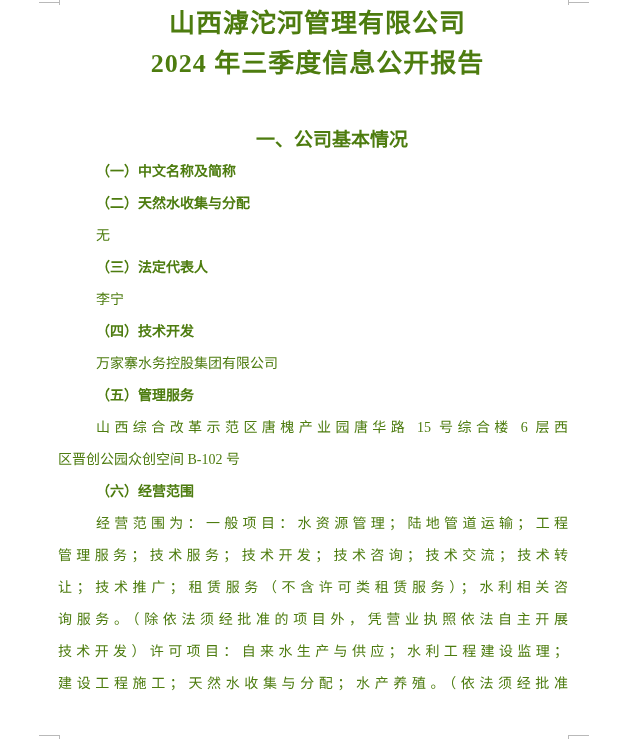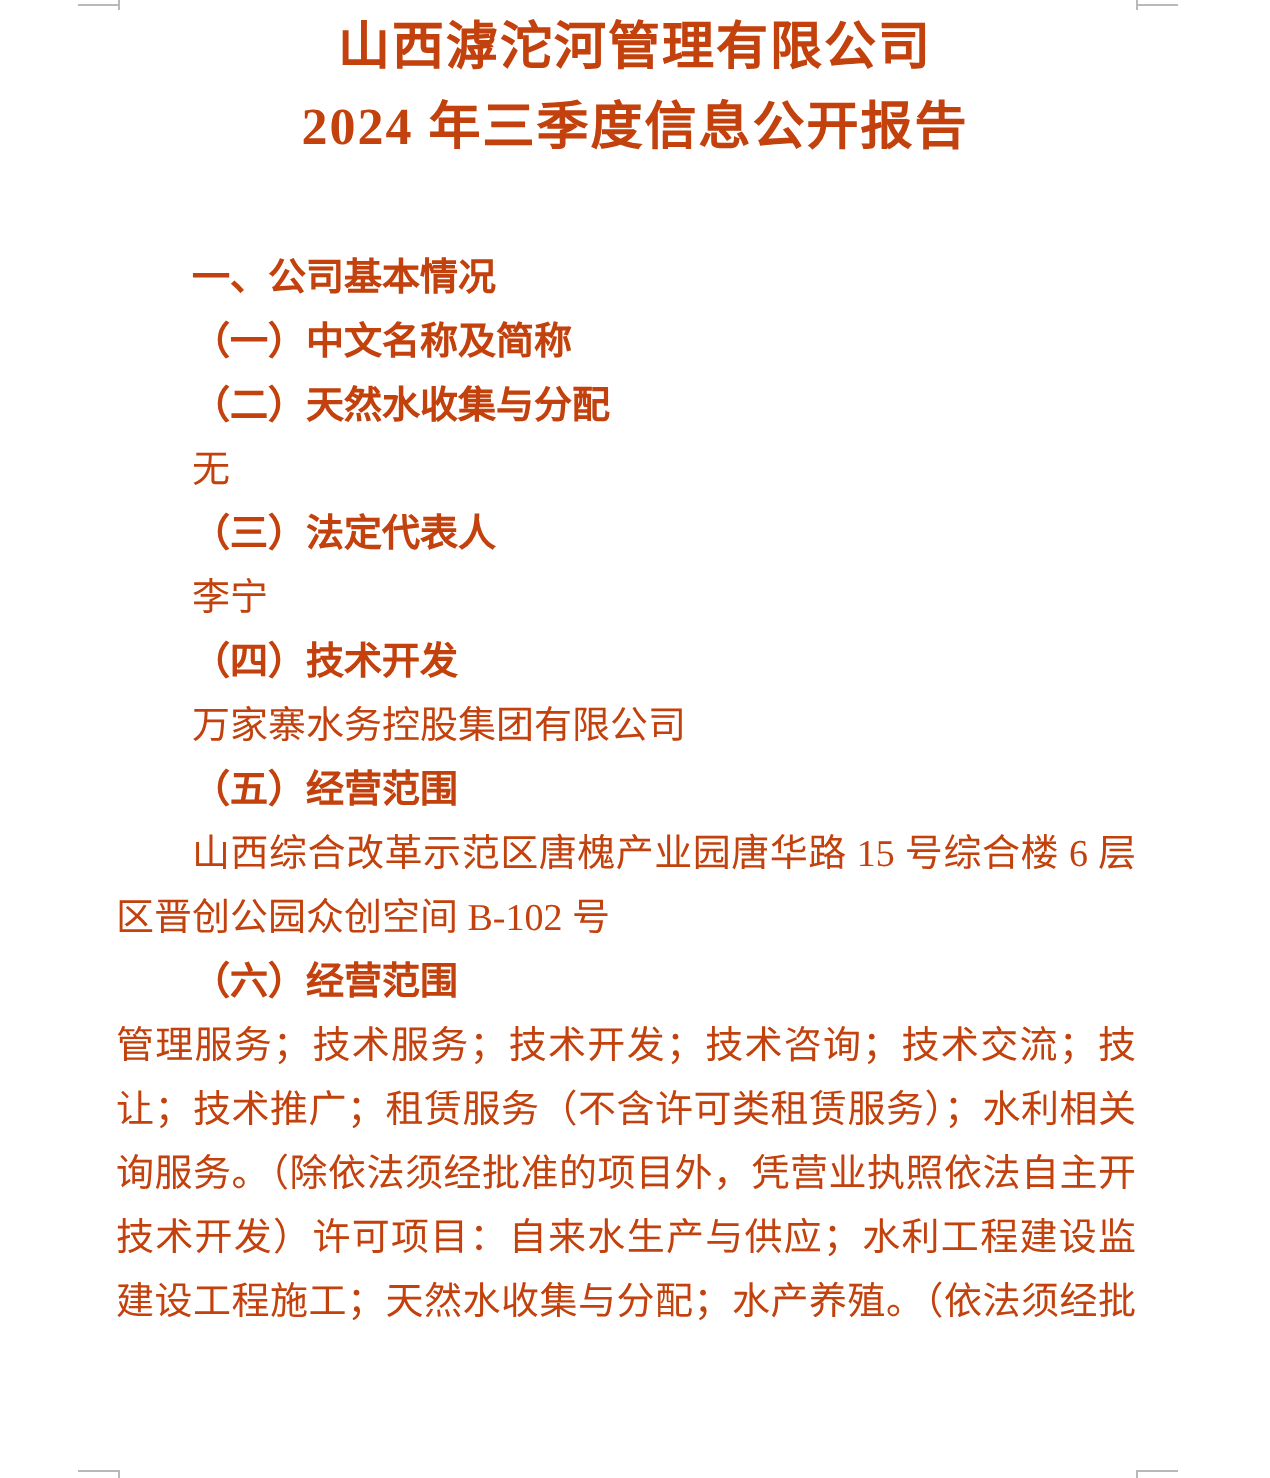--- a/index.html
+++ b/index.html
@@ -7,21 +7,21 @@
     padding: 0;
     background: #ffffff;
   }
   .page {
     position: relative;
     width: 635px;
     height: 739px;
     background: #ffffff;
     overflow: hidden;
     font-family: "Liberation Serif", serif;
-    color: #c2410c;
+    color: #4d7c0f;
   }
   
   .titleblock {
     position: absolute;
     left: 0;
     right: 0;
     top: 4px;
     text-align: center;
   }
   .title-line {
@@ -34,29 +34,30 @@
   
   .content {
     position: absolute;
     left: 58px;
     top: 124px;
     width: 510px;
   }
   .line {
     height: 32px;
     line-height: 32px;
-    font-size: 19px;
+    font-size: 14px;
     font-family: "Liberation Serif", serif;
     white-space: pre-wrap;
     overflow: hidden;
   }
   .heading {
     font-family: "Liberation Sans", sans-serif;
     font-weight: bold;
     font-size: 19px;
+    text-align: center;
   }
   .sub {
     font-weight: bold;
   }
   .ind {
     text-indent: 38px;
   }
   .just {
     text-align: justify;
     text-align-last: justify;
@@ -96,24 +97,25 @@
 
   <div class="content">
     <div class="line heading ind">一、公司基本情况</div>
     <div class="line sub ind">（一）中文名称及简称</div>
     <div class="line sub ind">（二）天然水收集与分配</div>
     <div class="line ind">无</div>
     <div class="line sub ind">（三）法定代表人</div>
     <div class="line ind">李宁</div>
     <div class="line sub ind">（四）技术开发</div>
     <div class="line ind">万家寨水务控股集团有限公司</div>
-    <div class="line sub ind">（五）经营范围</div>
+    <div class="line sub ind">（五）管理服务</div>
     <div class="line ind just">山西综合改革示范区唐槐产业园唐华路 15 号综合楼 6 层西</div>
     <div class="line">区晋创公园众创空间 B-102 号</div>
     <div class="line sub ind">（六）经营范围</div>
+    <div class="line ind just">经营范围为：一般项目：水资源管理；陆地管道运输；工程</div>
     <div class="line just">管理服务；技术服务；技术开发；技术咨询；技术交流；技术转</div>
     <div class="line just">让；技术推广；租赁服务（不含许可类租赁服务）；水利相关咨</div>
     <div class="line just">询服务。（除依法须经批准的项目外，凭营业执照依法自主开展</div>
     <div class="line just">技术开发）许可项目：自来水生产与供应；水利工程建设监理；</div>
     <div class="line just">建设工程施工；天然水收集与分配；水产养殖。（依法须经批准</div>
   </div>
 
 </div>
 
 </body></html>

